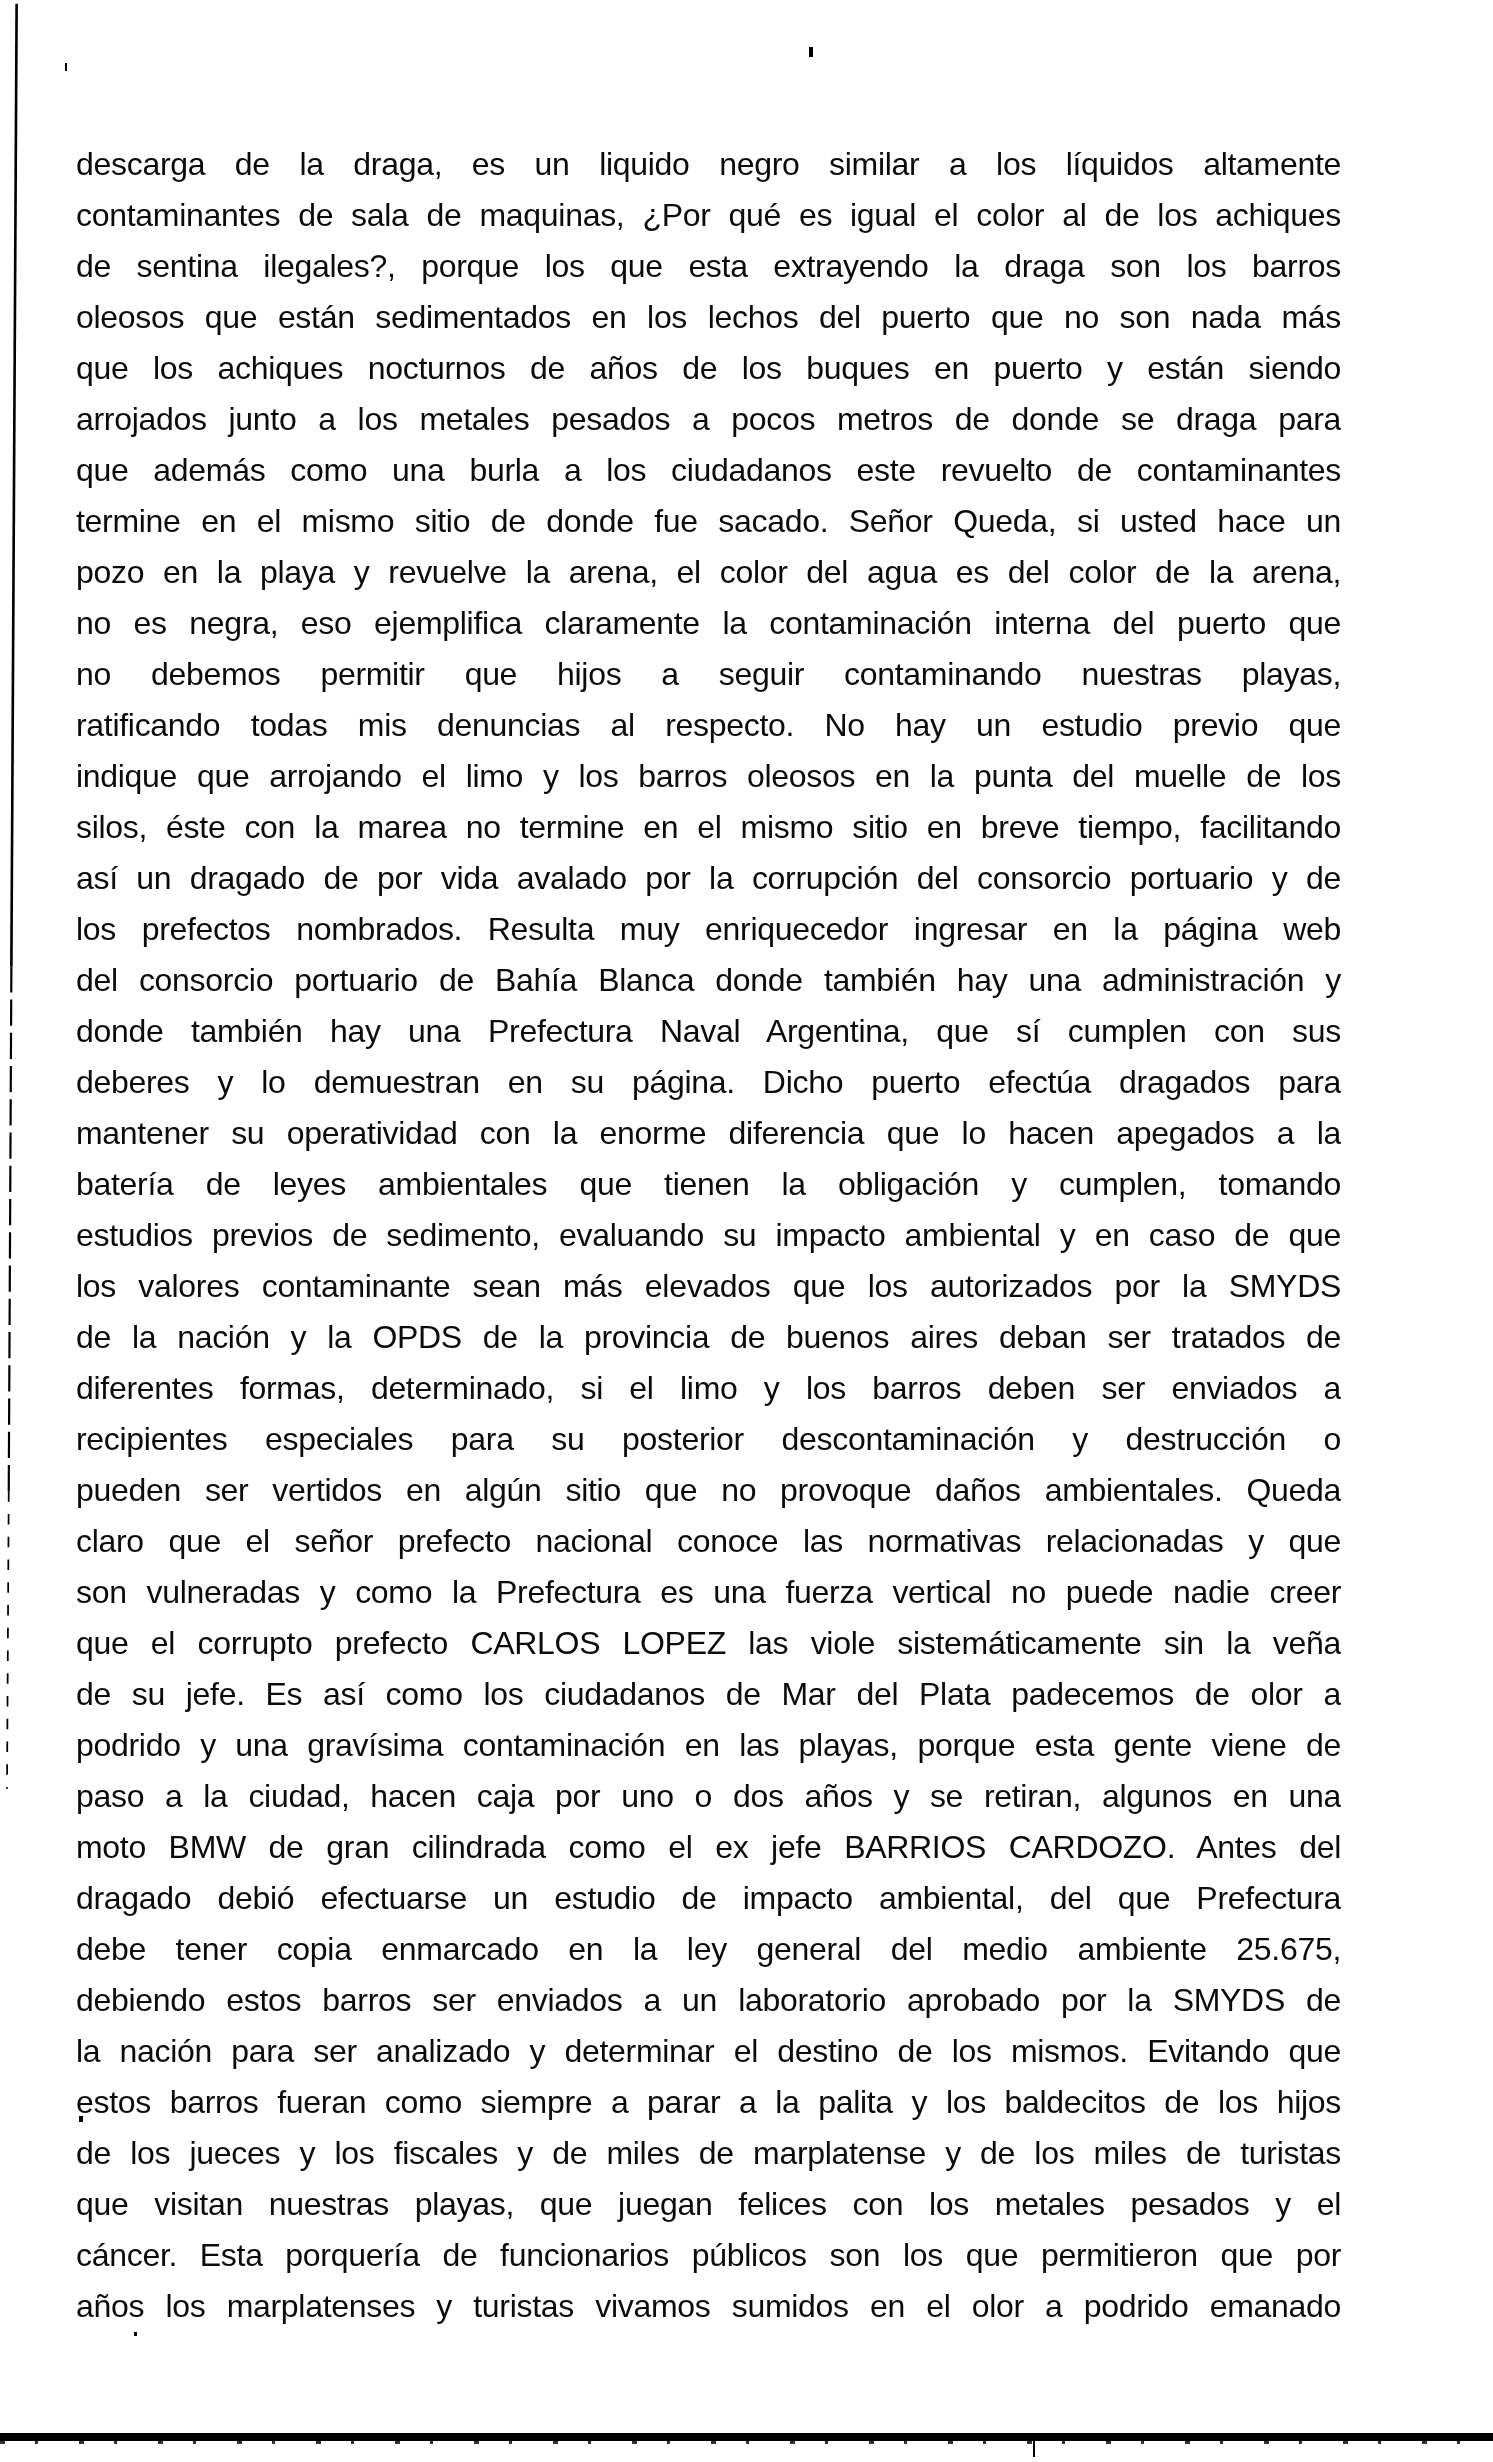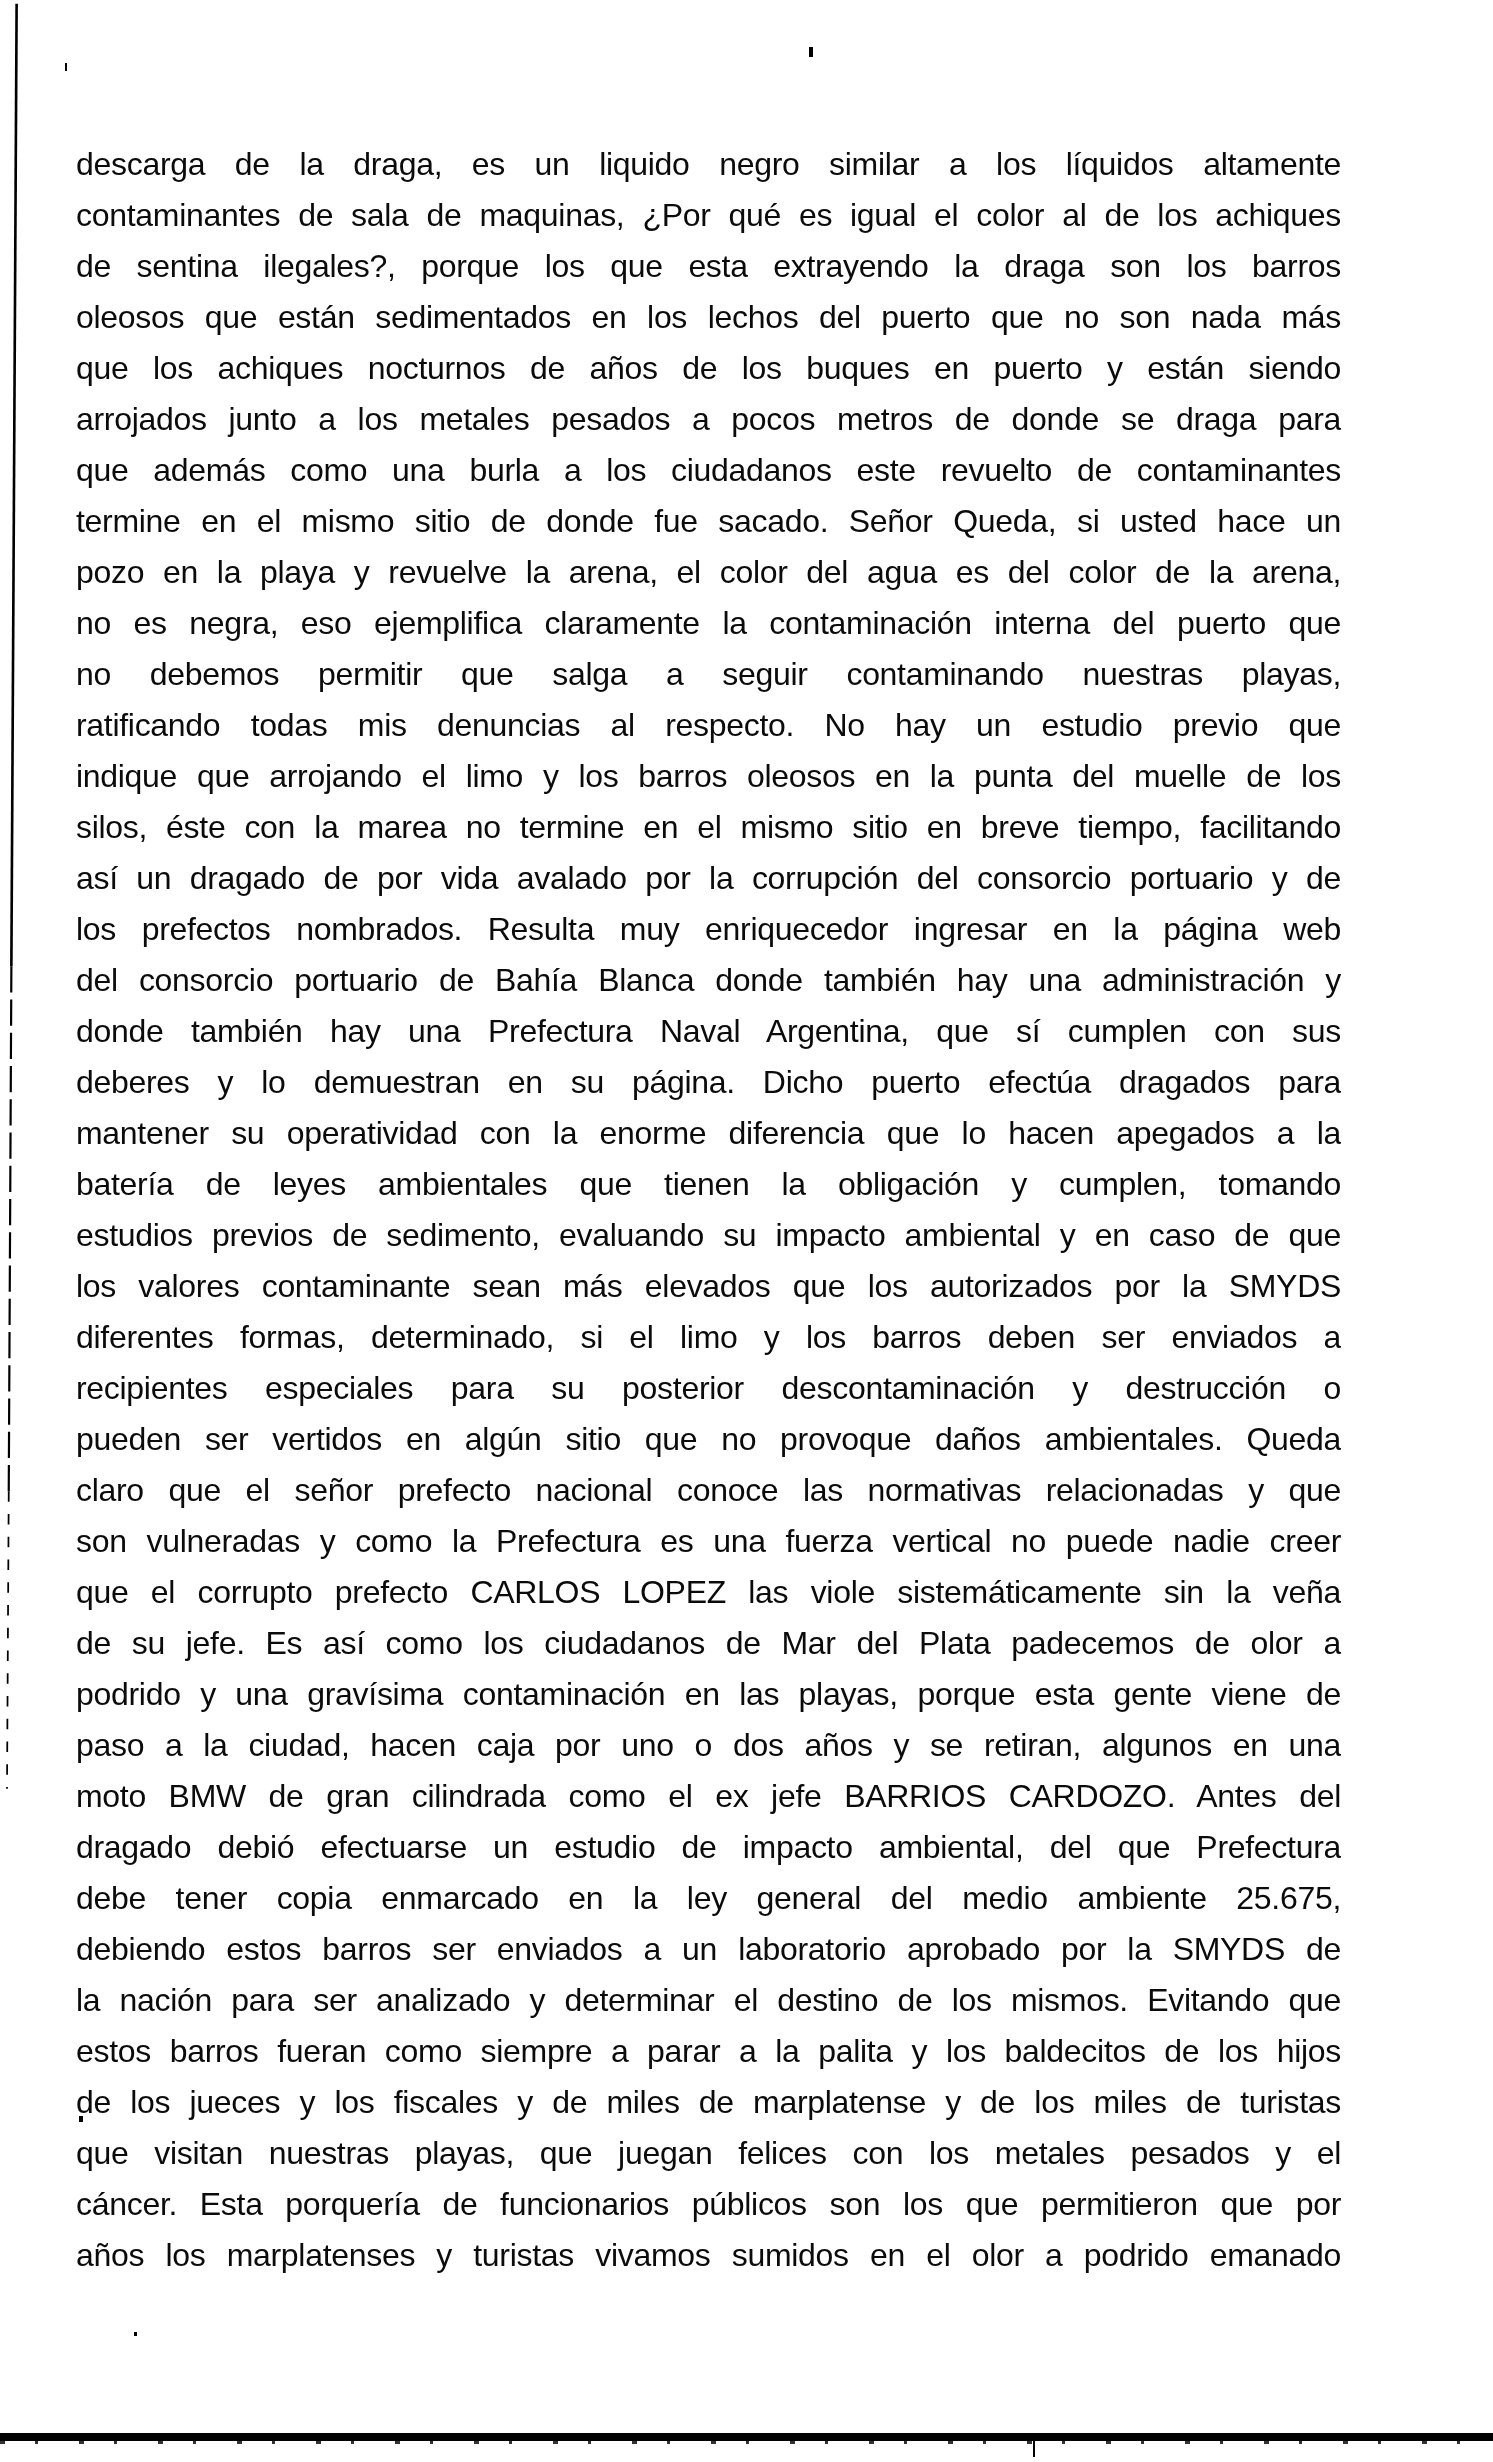--- a/index.html
+++ b/index.html
@@ -99,33 +99,34 @@
       <div class="text-line">descarga de la draga, es un liquido negro similar a los líquidos altamente</div>
       <div class="text-line">contaminantes de sala de maquinas, ¿Por qué es igual el color al de los achiques</div>
       <div class="text-line">de sentina ilegales?, porque los que esta extrayendo la draga son los barros</div>
       <div class="text-line">oleosos que están sedimentados en los lechos del puerto que no son nada más</div>
       <div class="text-line">que los achiques nocturnos de años de los buques en puerto y están siendo</div>
       <div class="text-line">arrojados junto a los metales pesados a pocos metros de donde se draga para</div>
       <div class="text-line">que además como una burla a los ciudadanos este revuelto de contaminantes</div>
       <div class="text-line">termine en el mismo sitio de donde fue sacado. Señor Queda, si usted hace un</div>
       <div class="text-line">pozo en la playa y revuelve la arena, el color del agua es del color de la arena,</div>
       <div class="text-line">no es negra, eso ejemplifica claramente la contaminación interna del puerto que</div>
-      <div class="text-line">no debemos permitir que salga a seguir contaminando nuestras playas,</div>
+      <div class="text-line">no debemos permitir que hijos a seguir contaminando nuestras playas,</div>
       <div class="text-line">ratificando todas mis denuncias al respecto. No hay un estudio previo que</div>
       <div class="text-line">indique que arrojando el limo y los barros oleosos en la punta del muelle de los</div>
       <div class="text-line">silos, éste con la marea no termine en el mismo sitio en breve tiempo, facilitando</div>
       <div class="text-line">así un dragado de por vida avalado por la corrupción del consorcio portuario y de</div>
       <div class="text-line">los prefectos nombrados. Resulta muy enriquecedor ingresar en la página web</div>
       <div class="text-line">del consorcio portuario de Bahía Blanca donde también hay una administración y</div>
       <div class="text-line">donde también hay una Prefectura Naval Argentina, que sí cumplen con sus</div>
       <div class="text-line">deberes y lo demuestran en su página. Dicho puerto efectúa dragados para</div>
       <div class="text-line">mantener su operatividad con la enorme diferencia que lo hacen apegados a la</div>
       <div class="text-line">batería de leyes ambientales que tienen la obligación y cumplen, tomando</div>
       <div class="text-line">estudios previos de sedimento, evaluando su impacto ambiental y en caso de que</div>
       <div class="text-line">los valores contaminante sean más elevados que los autorizados por la SMYDS</div>
+      <div class="text-line">de la nación y la OPDS de la provincia de buenos aires deban ser tratados de</div>
       <div class="text-line">diferentes formas, determinado, si el limo y los barros deben ser enviados a</div>
       <div class="text-line">recipientes especiales para su posterior descontaminación y destrucción o</div>
       <div class="text-line">pueden ser vertidos en algún sitio que no provoque daños ambientales. Queda</div>
       <div class="text-line">claro que el señor prefecto nacional conoce las normativas relacionadas y que</div>
       <div class="text-line">son vulneradas y como la Prefectura es una fuerza vertical no puede nadie creer</div>
       <div class="text-line">que el corrupto prefecto CARLOS LOPEZ las viole sistemáticamente sin la veña</div>
       <div class="text-line">de su jefe. Es así como los ciudadanos de Mar del Plata padecemos de olor a</div>
       <div class="text-line">podrido y una gravísima contaminación en las playas, porque esta gente viene de</div>
       <div class="text-line">paso a la ciudad, hacen caja por uno o dos años y se retiran, algunos en una</div>
       <div class="text-line">moto BMW de gran cilindrada como el ex jefe BARRIOS CARDOZO. Antes del</div>

